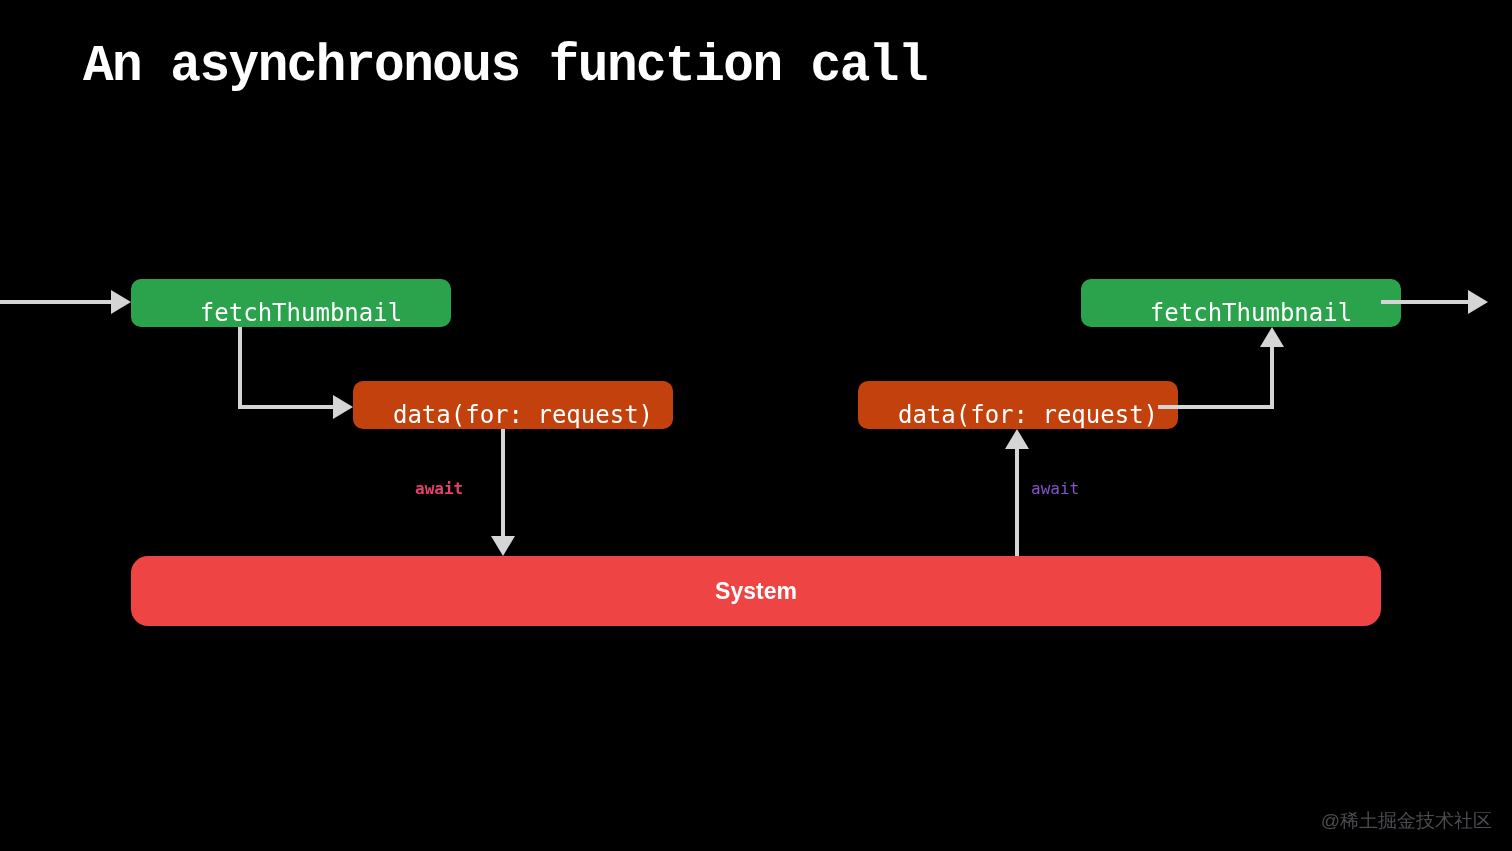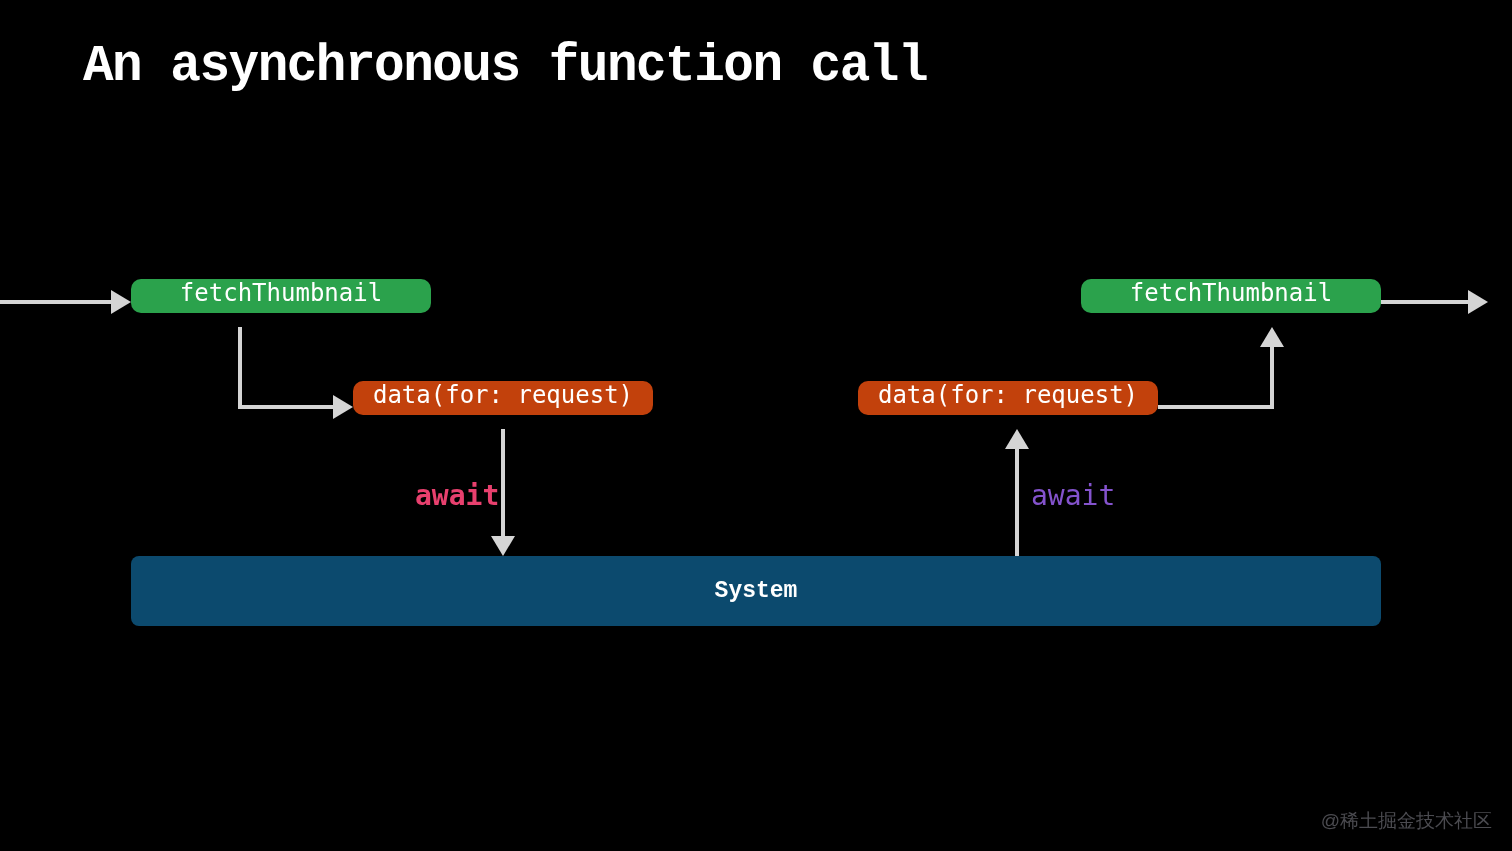--- a/index.html
+++ b/index.html
@@ -22,47 +22,48 @@
     color: #ffffff;
     font-size: 51px;
     font-weight: 700;
     letter-spacing: -1.5px;
     font-family: Liberation Mono, monospace;
     white-space: nowrap;
   }
   .node {
     position: absolute;
     width: 300px;
-    height: 34px;
+    height: 48px;
     border-radius: 10px;
     display: flex;
-    align-items: flex-start;
+    align-items: flex-end;
     justify-content: center;
     color: #ffffff;
     font-family: "DejaVu Sans Mono", monospace;
     font-size: 24px;
     white-space: nowrap;
+    padding-left: 20px;
   }
   .node-green { background: #2ba24c; }
   .node-yellow { background: #c2410c; }
   .system-bar {
     position: absolute;
     left: 131px;
     top: 556px;
     width: 1250px;
     height: 70px;
-    border-radius: 8px;
-    background: #0c4a6e;
+    border-radius: 17px;
+    background: #ef4444;
     display: flex;
     align-items: center;
     justify-content: center;
     color: #ffffff;
     font-size: 23px;
     font-weight: 600;
-    font-family: Liberation Mono, monospace;
+    font-family: Liberation Sans, sans-serif;
   }
   .line {
     position: absolute;
     background: #d5d5d5;
   }
   .arrowhead {
     position: absolute;
     width: 0;
     height: 0;
   }
@@ -77,21 +78,21 @@
     border-top: 20px solid #d5d5d5;
   }
   .ah-up {
     border-left: 12px solid transparent;
     border-right: 12px solid transparent;
     border-bottom: 20px solid #d5d5d5;
   }
   .code-label {
     position: absolute;
     font-family: "DejaVu Sans Mono", monospace;
-    font-size: 28px;
+    font-size: 16px;
     font-weight: bold;
     white-space: nowrap;
   }
   .label-await { left: 415px; top: 479px; color: #e8406e; }
   .label-resume { left: 1031px; top: 479px; color: #8453cd; font-weight: normal; }
   .watermark {
     position: absolute;
     right: 20px;
     bottom: 17px;
     color: #4b4b50;

